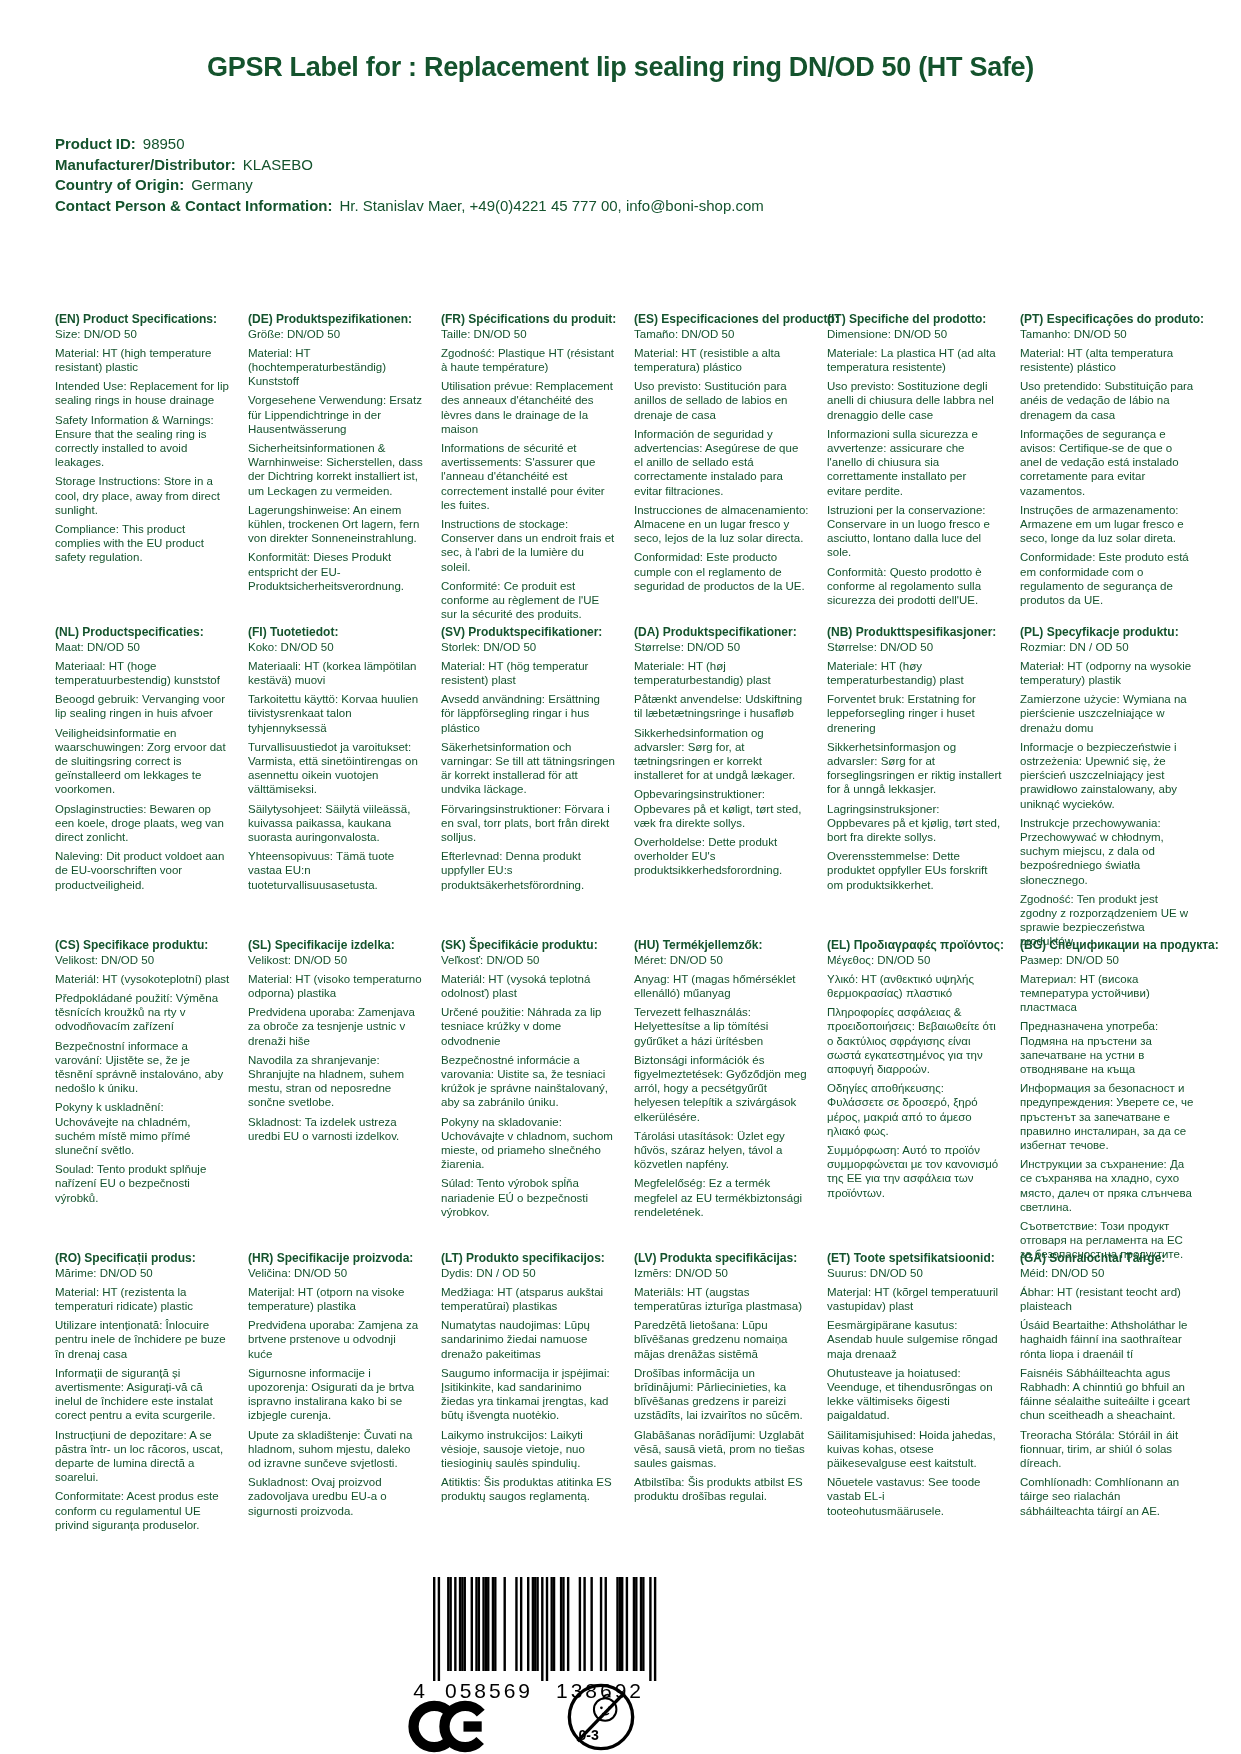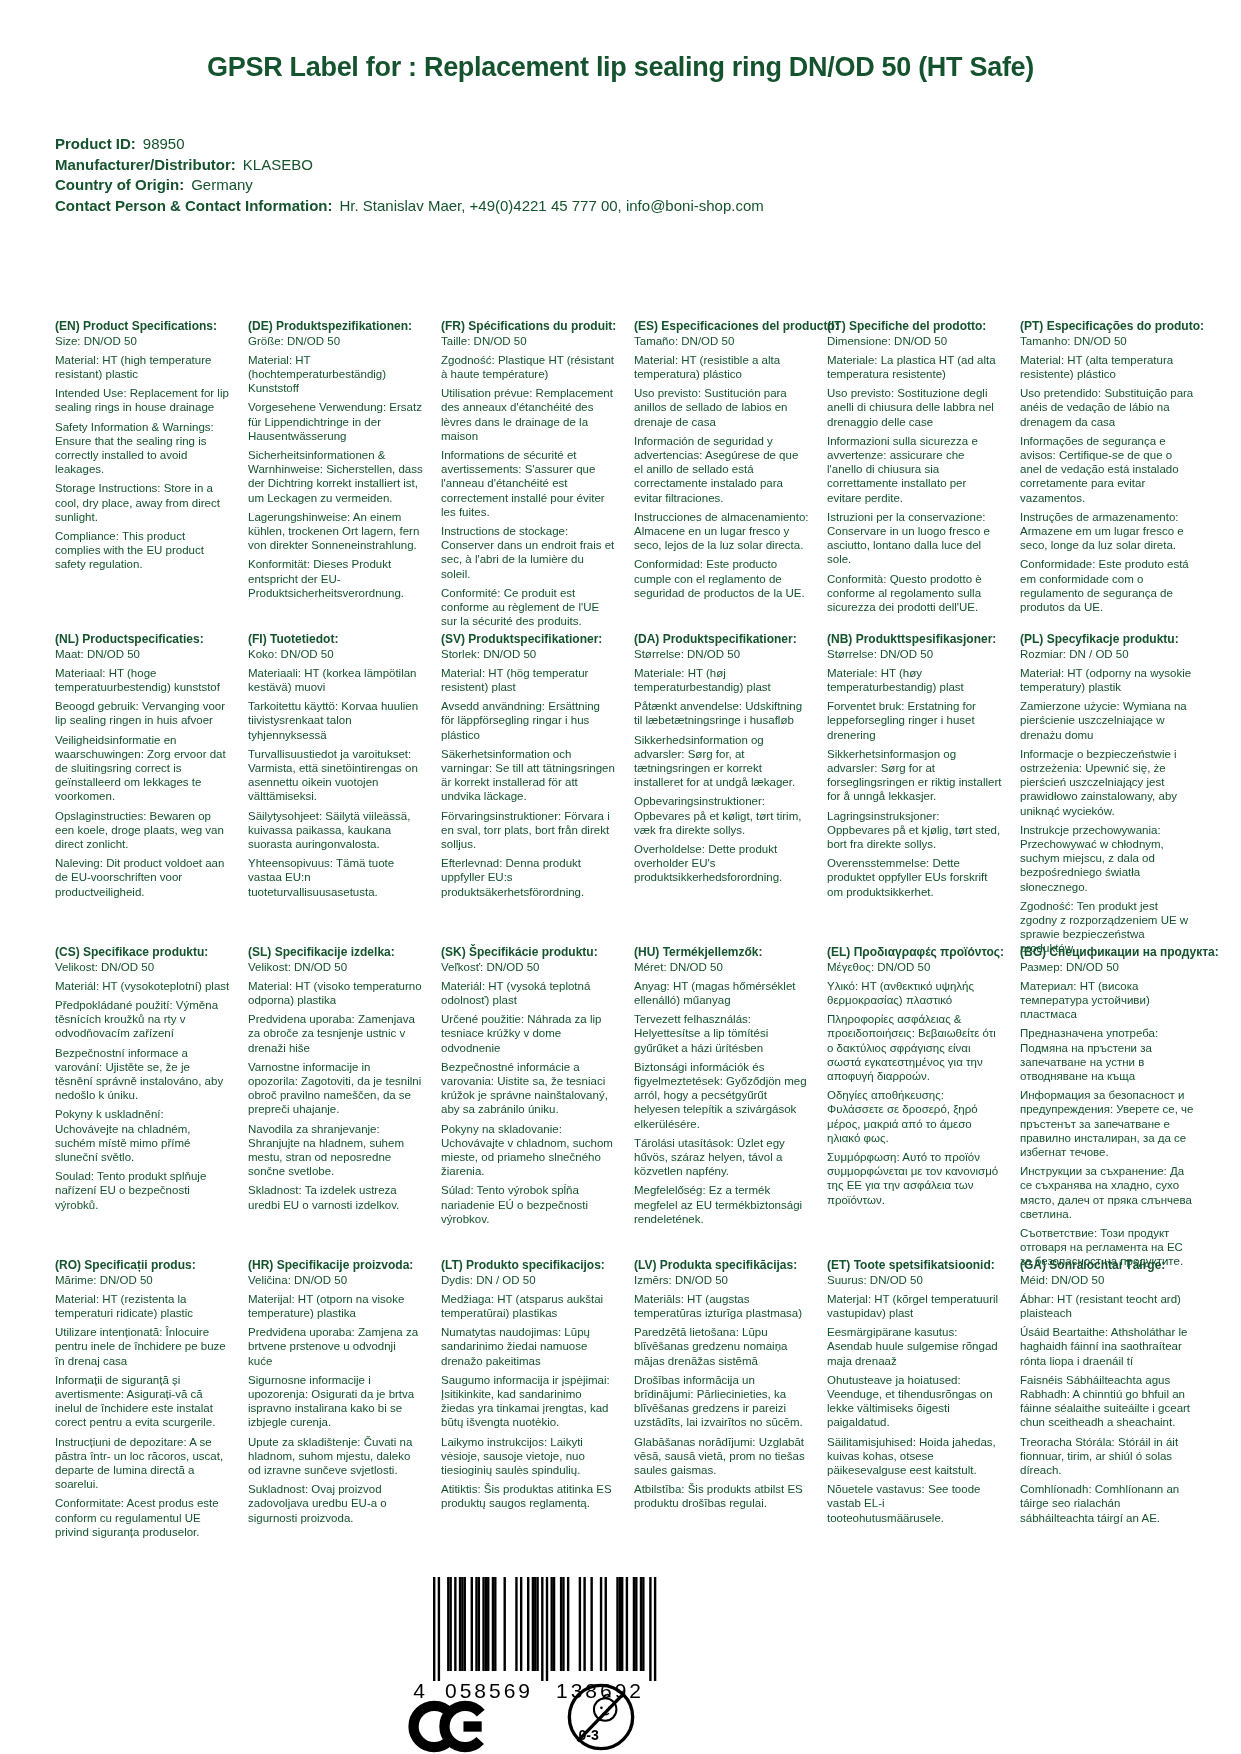--- a/index.html
+++ b/index.html
@@ -6,21 +6,21 @@
   .page{position:relative;width:1241px;height:1754px;background:#ffffff;color:#14532d;
         font-family:"Liberation Sans",sans-serif;overflow:hidden;margin:0 auto;}
   .title{position:absolute;top:52px;left:0;width:100%;text-align:center;
          font-size:27px;font-weight:700;letter-spacing:-0.3px;margin:0;}
   .info{position:absolute;left:55px;top:134px;font-size:15px;line-height:20.5px;}
   .info-row{white-space:nowrap;}
   .info-label{font-weight:700;}
   .info-value{margin-left:7px;}
   .grid{position:absolute;left:55px;top:312px;width:1158px;display:grid;
         grid-template-columns:repeat(6,193px);grid-auto-rows:313px;}
-  .block{padding-right:18px;box-sizing:border-box;margin-top:7px;}
+  .block{padding-right:18px;box-sizing:border-box;}
   .block-header{font-weight:700;font-size:12px;line-height:14.5px;white-space:nowrap;}
   .block-p{margin:5px 0 0 0;font-size:11.5px;line-height:14.2px;overflow-wrap:break-word;}
   .block-p:first-of-type{margin-top:0;}
   .barcode{position:absolute;left:393px;top:1571px;}
   .barcode text{font-family:"Liberation Sans",sans-serif;font-size:21px;}
   .ce{position:absolute;left:408px;top:1700px;}
   .age{position:absolute;left:566px;top:1682px;}
   .age text{font-family:"Liberation Sans",sans-serif;font-weight:700;font-size:17px;}
 </style>
 </head>
@@ -132,21 +132,21 @@
         <p class="block-p">Förvaringsinstruktioner: Förvara i en sval, torr plats, bort från direkt solljus.</p>
         <p class="block-p">Efterlevnad: Denna produkt uppfyller EU:s produktsäkerhetsförordning.</p>
       </div>
 
   <div class="block">
     <div class="block-header">(DA) Produktspecifikationer:</div>
   <p class="block-p">Størrelse: DN/OD 50</p>
         <p class="block-p">Materiale: HT (høj temperaturbestandig) plast</p>
         <p class="block-p">Påtænkt anvendelse: Udskiftning til læbetætningsringe i husafløb</p>
         <p class="block-p">Sikkerhedsinformation og advarsler: Sørg for, at tætningsringen er korrekt installeret for at undgå lækager.</p>
-        <p class="block-p">Opbevaringsinstruktioner: Opbevares på et køligt, tørt tirim, væk fra direkte sollys.</p>
+        <p class="block-p">Opbevaringsinstruktioner: Opbevares på et køligt, tørt sted, væk fra direkte sollys.</p>
         <p class="block-p">Overholdelse: Dette produkt overholder EU's produktsikkerhedsforordning.</p>
       </div>
 
   <div class="block">
     <div class="block-header">(NB) Produkttspesifikasjoner:</div>
   <p class="block-p">Størrelse: DN/OD 50</p>
         <p class="block-p">Materiale: HT (høy temperaturbestandig) plast</p>
         <p class="block-p">Forventet bruk: Erstatning for leppeforsegling ringer i huset drenering</p>
         <p class="block-p">Sikkerhetsinformasjon og advarsler: Sørg for at forseglingsringen er riktig installert for å unngå lekkasjer.</p>
         <p class="block-p">Lagringsinstruksjoner: Oppbevares på et kjølig, tørt sted, bort fra direkte sollys.</p>
@@ -171,21 +171,20 @@
         <p class="block-p">Bezpečnostní informace a varování: Ujistěte se, že je těsnění správně instalováno, aby nedošlo k úniku.</p>
         <p class="block-p">Pokyny k uskladnění: Uchovávejte na chladném, suchém místě mimo přímé sluneční světlo.</p>
         <p class="block-p">Soulad: Tento produkt splňuje nařízení EU o bezpečnosti výrobků.</p>
       </div>
 
   <div class="block">
     <div class="block-header">(SL) Specifikacije izdelka:</div>
   <p class="block-p">Velikost: DN/OD 50</p>
         <p class="block-p">Material: HT (visoko temperaturno odporna) plastika</p>
         <p class="block-p">Predvidena uporaba: Zamenjava za obroče za tesnjenje ustnic v drenaži hiše</p>
-        <p class="block-p">Varnostne informacije in opozorila: Zagotoviti, da je tesnilni obroč pravilno nameščen, da se prepreči uhajanje.</p>
         <p class="block-p">Navodila za shranjevanje: Shranjujte na hladnem, suhem mestu, stran od neposredne sončne svetlobe.</p>
         <p class="block-p">Skladnost: Ta izdelek ustreza uredbi EU o varnosti izdelkov.</p>
       </div>
 
   <div class="block">
     <div class="block-header">(SK) Špecifikácie produktu:</div>
   <p class="block-p">Veľkosť: DN/OD 50</p>
         <p class="block-p">Materiál: HT (vysoká teplotná odolnosť) plast</p>
         <p class="block-p">Určené použitie: Náhrada za lip tesniace krúžky v dome odvodnenie</p>
         <p class="block-p">Bezpečnostné informácie a varovania: Uistite sa, že tesniaci krúžok je správne nainštalovaný, aby sa zabránilo úniku.</p>

